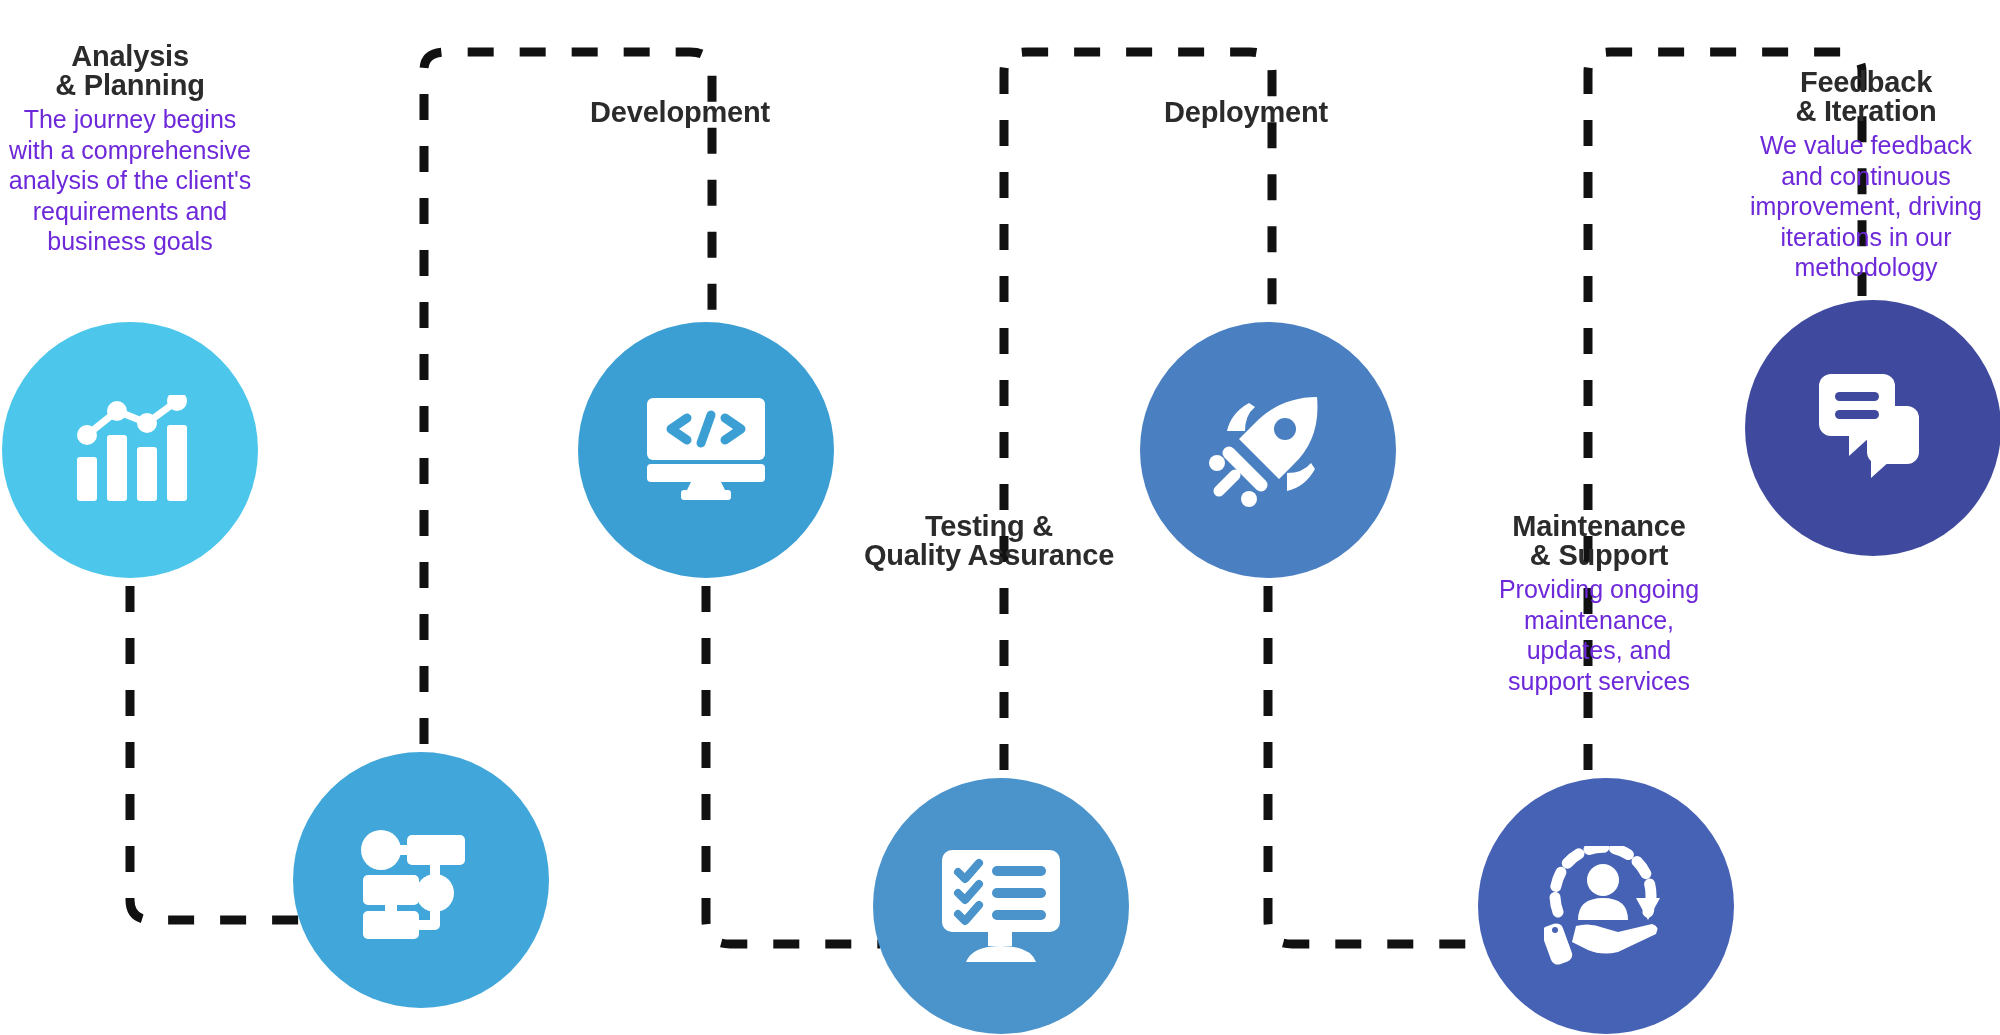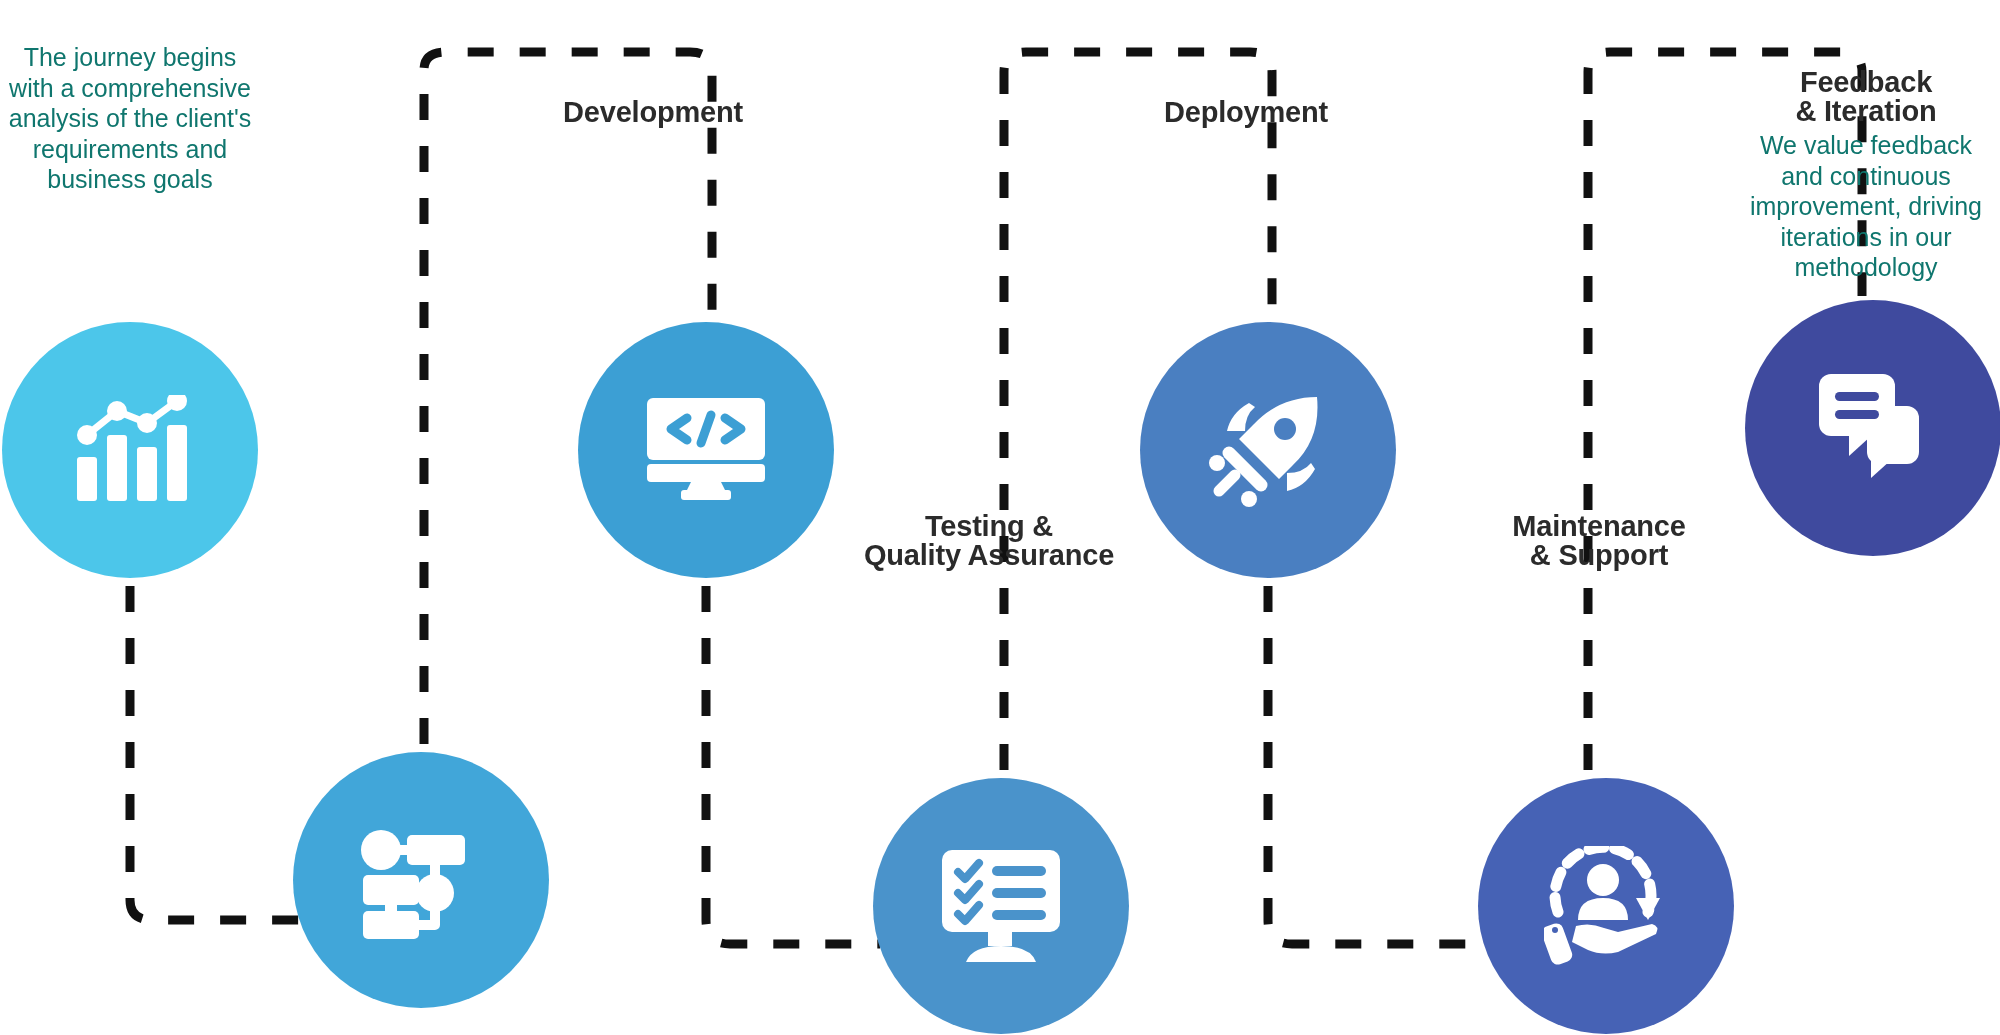--- a/index.html
+++ b/index.html
@@ -35,21 +35,21 @@
     font-size:29px;
     line-height:1.0;
     letter-spacing:-0.2px;
     color:#2b2b2b;
     margin:0 0 4px 0;
     white-space:pre-line;
   }
   .step .desc{
     font-size:25px;
     line-height:1.22;
-    color:#0f766e;
+    color:#6d28d9;
     margin:0;
     white-space:pre-line;
   }
 
   .circle{
     position:absolute;
     border-radius:50%;
     display:flex;
     align-items:center;
     justify-content:center;
@@ -59,21 +59,21 @@
   
   
   
 
   #step1 .textblock{left:0;top:42px;width:260px;}
   #step1 .circle{left:2px;top:322px;width:256px;height:256px;}
 
   #step2 .textblock{left:270px;top:490px;width:262px;}
   #step2 .circle{left:293px;top:752px;width:256px;height:256px;}
 
-  #step3 .textblock{left:518px;top:98px;width:270px;}
+  #step3 .textblock{left:545px;top:98px;width:270px;}
   #step3 .circle{left:578px;top:322px;width:256px;height:256px;}
 
   #step4 .textblock{left:845px;top:512px;width:288px;}
   #step4 .circle{left:873px;top:778px;width:256px;height:256px;}
 
   #step5 .textblock{left:1110px;top:98px;width:272px;}
   #step5 .circle{left:1140px;top:322px;width:256px;height:256px;}
 
   #step6 .textblock{left:1455px;top:512px;width:288px;}
   #step6 .circle{left:1478px;top:778px;width:256px;height:256px;}
@@ -96,20 +96,22 @@
 
     <path d="M 1004 770 L 1004 72 Q 1004 52 1026 52 L 1250 52 Q 1272 52 1272 72 L 1272 318"></path>
 
     <path d="M 1268 586 L 1268 920 Q 1268 944 1292 944 L 1478 944"></path>
 
     <path d="M 1588 770 L 1588 72 Q 1588 52 1610 52 L 1840 52 Q 1862 52 1862 72 L 1862 296"></path>
   </svg>
 
   <div class="step" id="step1">
     <div class="textblock">
+      <div class="title">Analysis
+&amp; Planning</div>
       <div class="desc">The journey begins
 with a comprehensive
 analysis of the client's
 requirements and
 business goals</div>
     </div>
     <div class="circle" style="background:#4CC6EA;">
       <span>
         <svg width="118" height="110" viewBox="0 0 118 110">
           <rect x="6" y="62" width="20" height="44" rx="3" fill="#ffffff"></rect>
@@ -204,20 +206,24 @@
           <circle cx="40" cy="108" r="8" fill="#ffffff"></circle>
         </svg>
       </span>
     </div>
   </div>
 
   <div class="step" id="step6">
     <div class="textblock">
       <div class="title">Maintenance
 &amp; Support</div>
+      <div class="desc">Providing ongoing
+maintenance,
+updates, and
+support services</div>
     </div>
     <div class="circle" style="background:#4662B5;">
       <span>
         <svg width="124" height="120" viewBox="0 0 124 120">
           <path d="M 14 66 A 48 48 0 1 1 104 66" fill="none" stroke="#ffffff" stroke-width="11" stroke-linecap="round" stroke-dasharray="15 11"></path>
           <path d="M 92 52 L 104 74 L 116 52 Z" fill="#ffffff"></path>
           <circle cx="59" cy="34" r="16" fill="#ffffff"></circle>
           <path d="M 34 74 Q 34 52 59 52 Q 84 52 84 74 Z" fill="#ffffff"></path>
           <path d="M 32 80 Q 46 76 60 82 L 74 86 L 108 78 Q 116 80 112 88 L 74 106 Q 58 110 44 104 L 28 96 Z" fill="#ffffff"></path>
           <rect x="2" y="78" width="22" height="40" rx="7" fill="#ffffff" transform="rotate(-20 13 98)"></rect>

